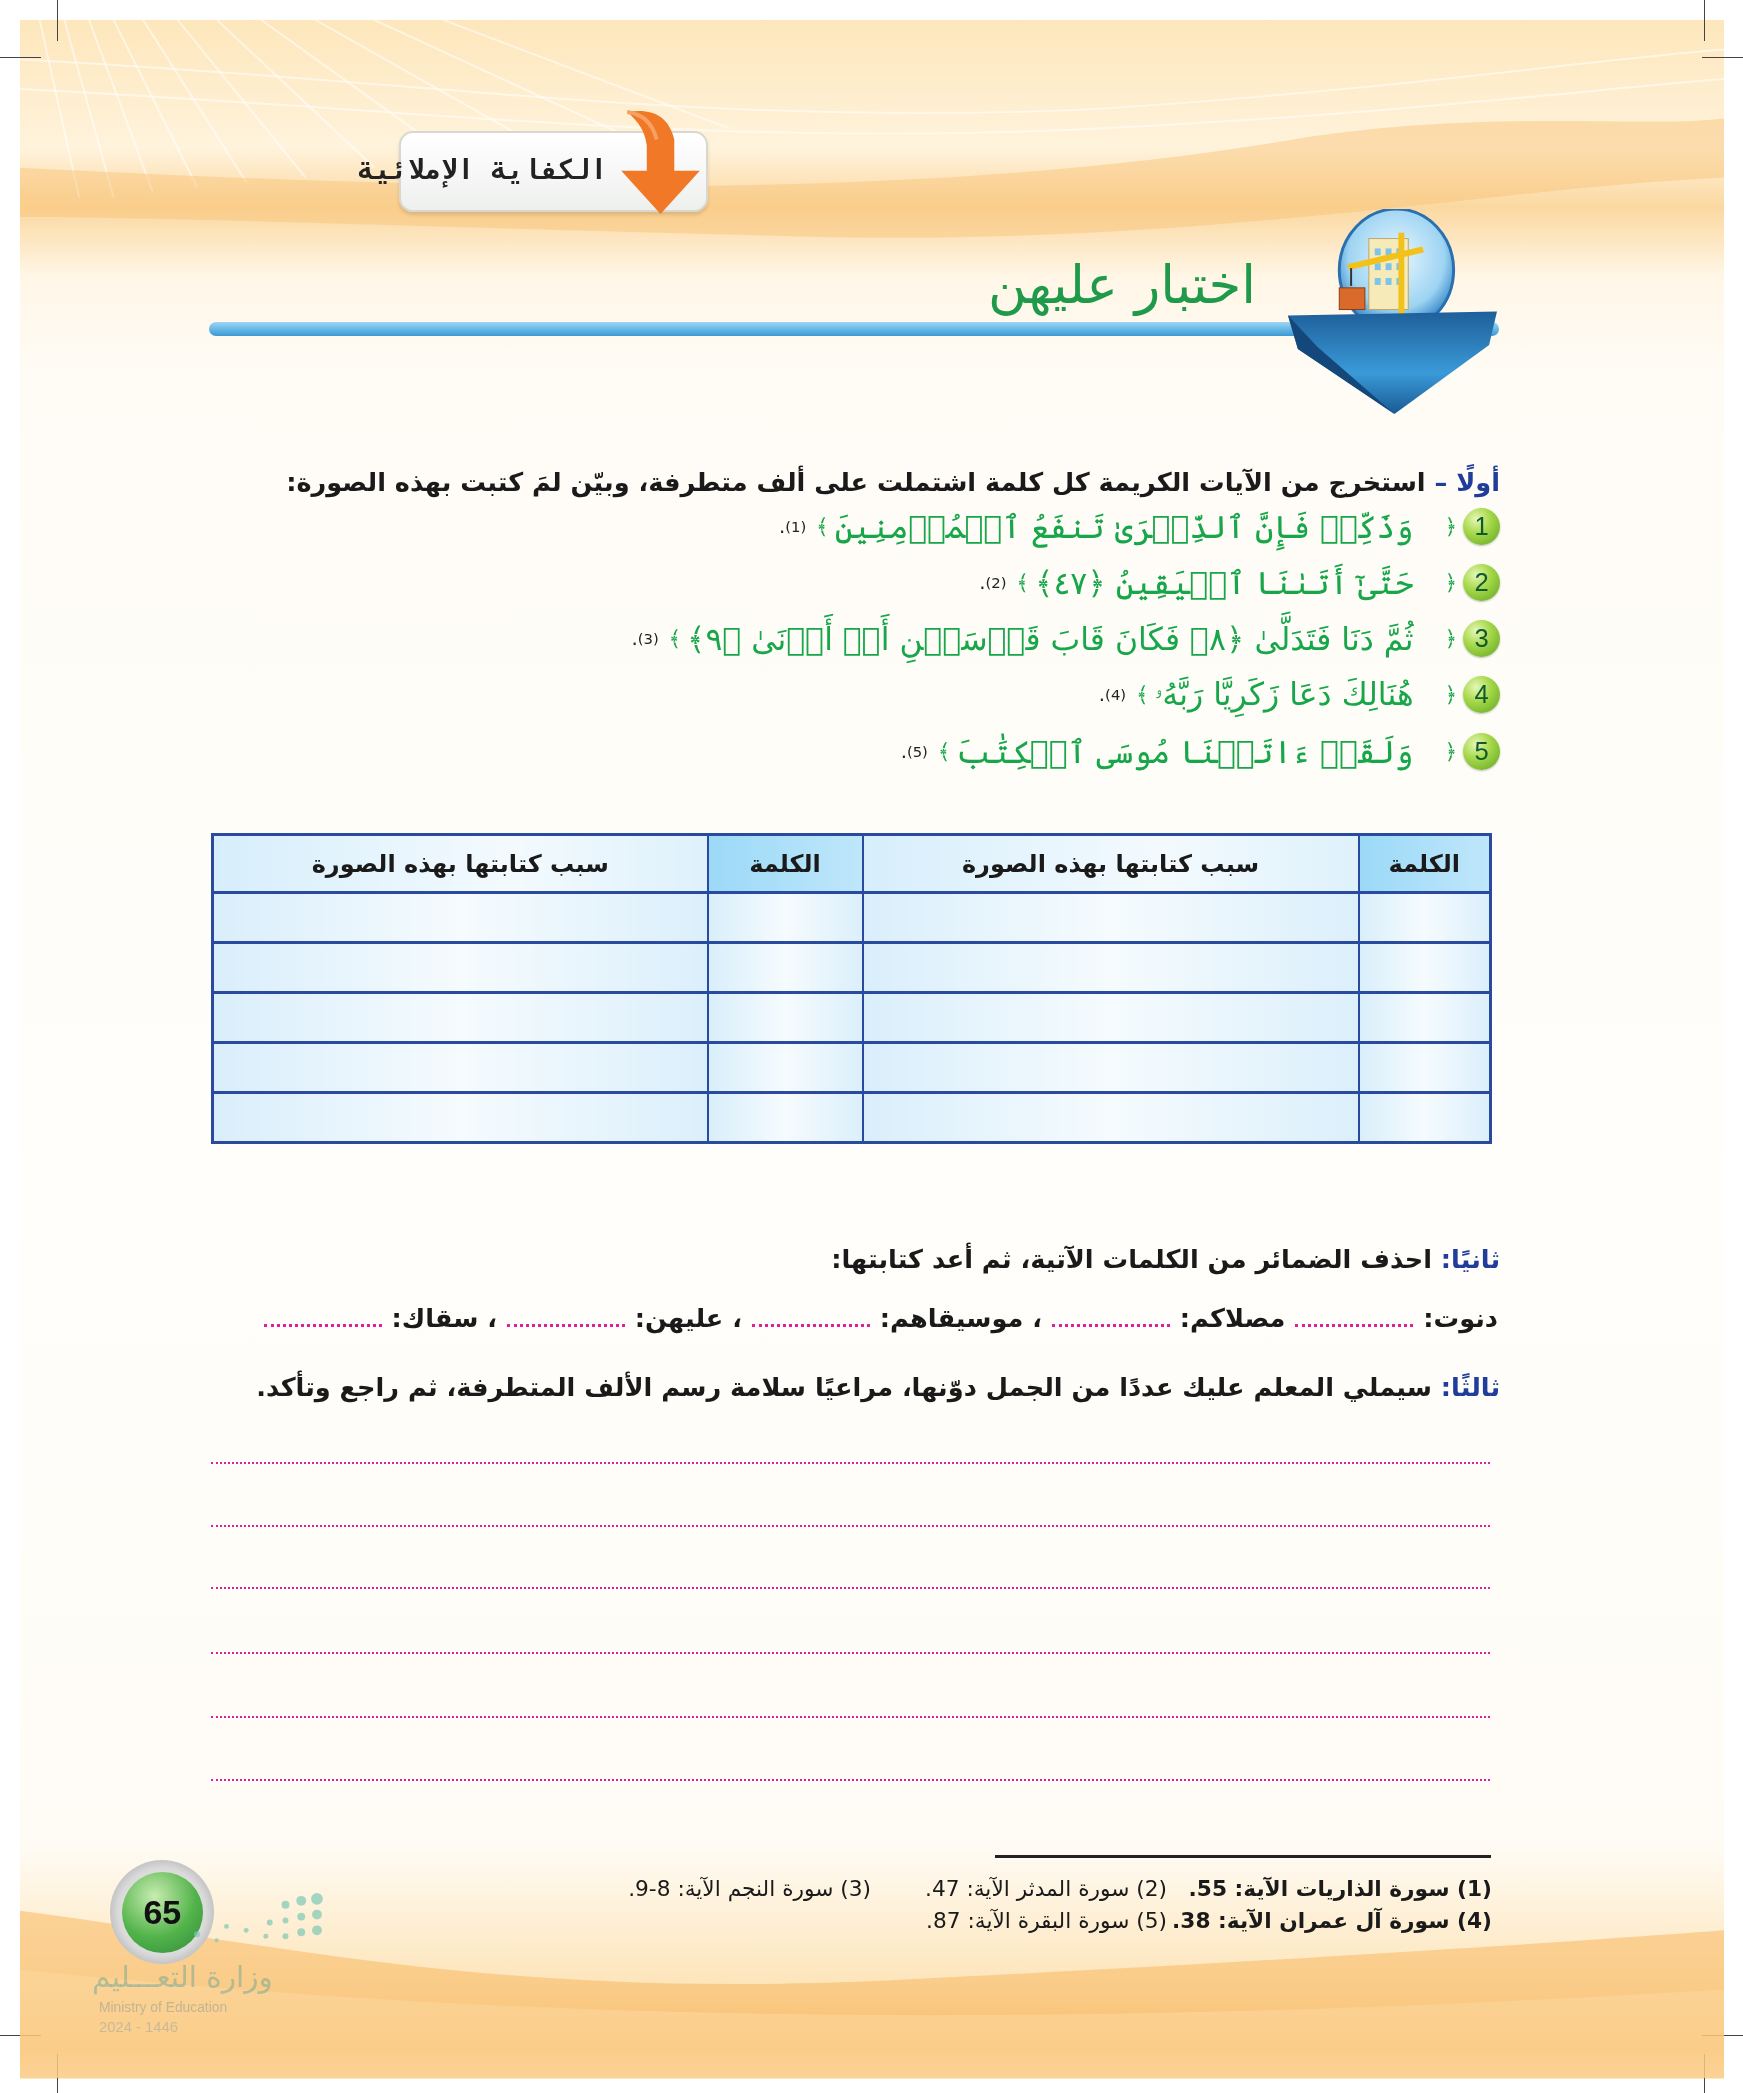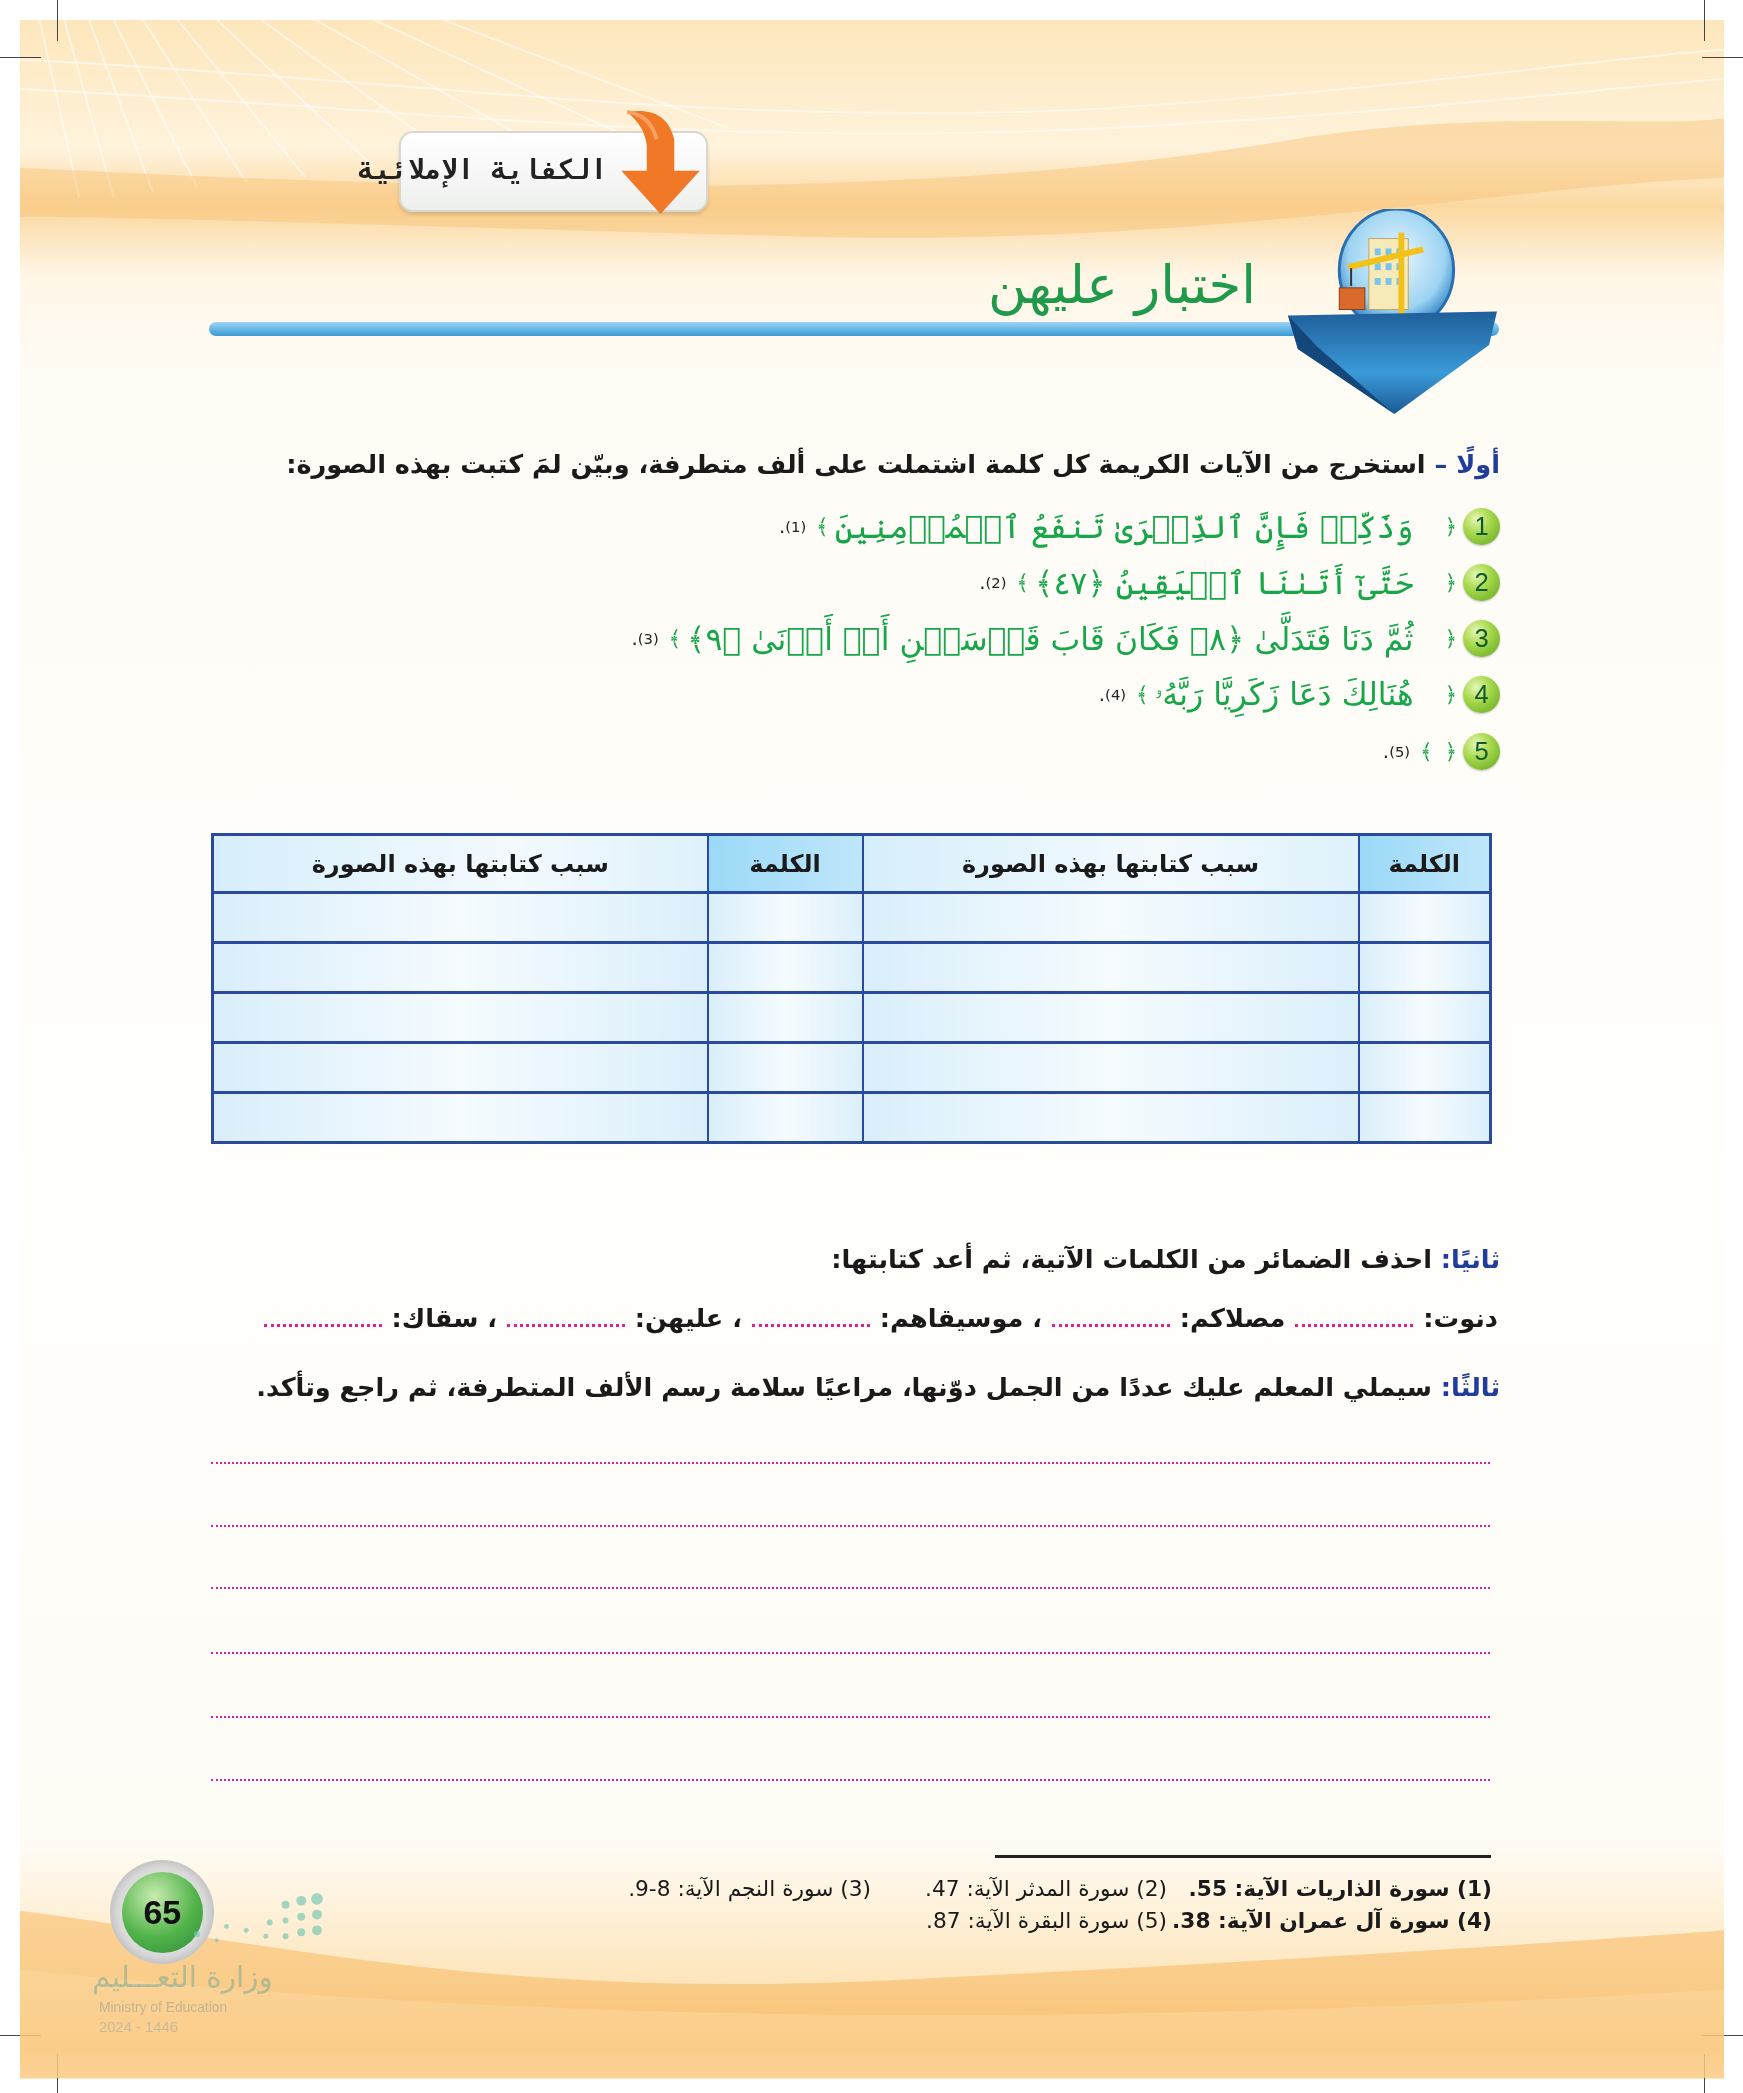--- a/index.html
+++ b/index.html
@@ -150,21 +150,21 @@
       </g>
     <rect x="112" y="24" width="6" height="84" fill="#f2c21a"></rect>
     <path d="M60 56 L136 38 L138 44 L62 62 Z" fill="#f2c21a"></path>
     <line x1="64" y1="60" x2="64" y2="78" stroke="#333" stroke-width="2"></line>
     <rect x="52" y="80" width="26" height="22" fill="#d96a2c" stroke="#8a3b10"></rect>
     <path d="M0 108 L212 104 L204 138 L108 208 L10 142 Z" fill="url(#tri)"></path>
     <path d="M0 108 L30 140 L108 208 L10 142 Z" fill="#14487a"></path>
   </svg>
 </div>
 
-<div class="q-line" style="top:449px">
+<div class="q-line" style="top:467px">
   <span class="q-prefix">أولًا – </span><span>استخرج من الآيات الكريمة كل كلمة اشتملت على ألف متطرفة، وبيّن لمَ كتبت بهذه الصورة:</span>
 </div>
 
 <div class="verse-row" style="top:504px">
   <span class="num-ball">1</span>
   <span class="orn">﴿</span>
   <span class="verse">وَذَكِّرۡ فَإِنَّ ٱلذِّكۡرَىٰ تَنفَعُ ٱلۡمُؤۡمِنِينَ</span>
   <span class="orn">﴾</span>
   <span class="ref">(1)</span>
     <span class="dot">.</span>
@@ -189,20 +189,21 @@
   <span class="num-ball">4</span>
   <span class="orn">﴿</span>
   <span class="verse">هُنَالِكَ دَعَا زَكَرِيَّا رَبَّهُۥ</span>
   <span class="orn">﴾</span>
   <span class="ref">(4)</span>
     <span class="dot">.</span>
 </div>
 <div class="verse-row" style="top:729px">
   <span class="num-ball">5</span>
   <span class="orn">﴿</span>
+  <span class="verse">وَلَقَدۡ ءَاتَيۡنَا مُوسَى ٱلۡكِتَٰبَ</span>
   <span class="orn">﴾</span>
   <span class="ref">(5)</span>
     <span class="dot">.</span>
 </div>
 
 <table class="grid">
   <colgroup>
       <col style="width:132px">
       <col style="width:496px">
       <col style="width:155px">

